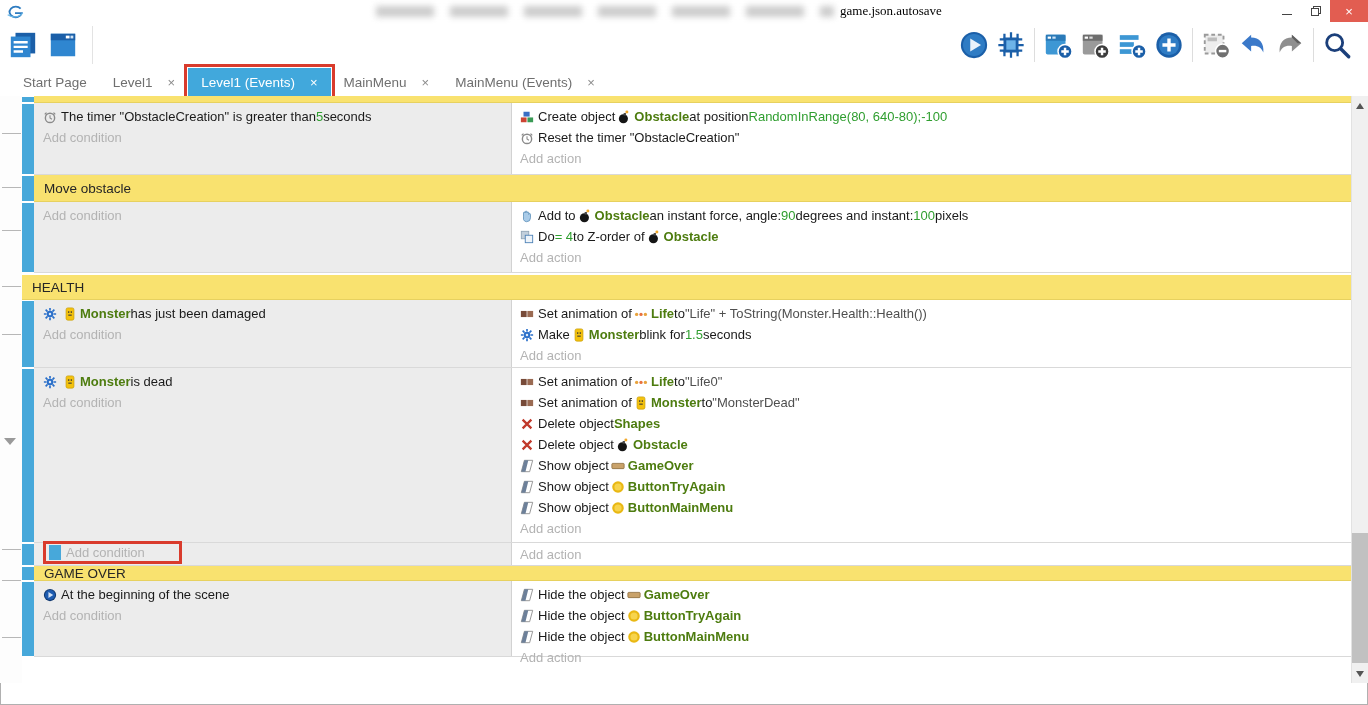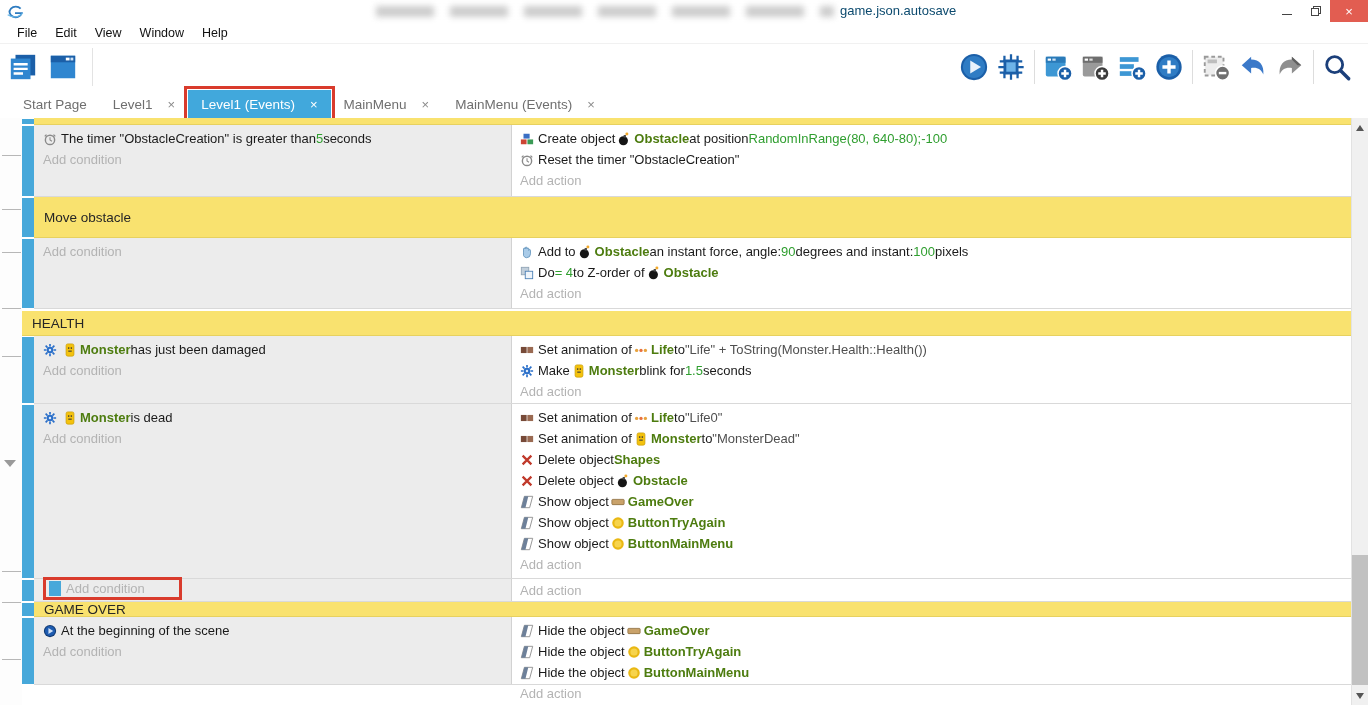--- a/index.html
+++ b/index.html
@@ -7,21 +7,21 @@
   body { font-family:"Liberation Sans", sans-serif; background:#fff; }
   #app { position:relative; width:1368px; height:705px; background:#fff;
          box-shadow: inset 0 0 0 1px #b0b0b0; }
 
   
   #titlebar { height:22px; display:flex; align-items:center; position:relative; background:#fff; }
   #logo { width:18px; height:16px; margin-left:6px; }
   .blur-block { position:absolute; left:376px; top:6px; width:458px; height:11px;
                 background:repeating-linear-gradient(90deg,#c4c4c4 0 58px,#ffffff 58px 74px);
                 filter:blur(3px); opacity:.85; }
-  #win-title { position:absolute; left:840px; top:3px; font-size:13px; color:#0c4a6e; }
+  #win-title { position:absolute; left:840px; top:3px; font-size:13px; color:#000000;font-family:Liberation Serif, serif; }
   #win-controls { margin-left:auto; display:flex; height:22px; }
   .wbtn { width:29px; height:22px; display:flex; align-items:center; justify-content:center; color:#444; }
   .wbtn.min span { display:block; width:10px; border-top:1px solid #444; margin-top:6px; }
   .wbtn.close { width:38px; background:#e25d51; color:#fff; font-size:13px; }
 
   
   #menubar { height:22px; display:flex; align-items:center; padding-left:8px; background:#fff;
              border-bottom:1px solid #f1f1f1; }
   .menu-item { font-size:12.5px; color:#111; padding:2px 9px; }
 
@@ -99,27 +99,20 @@
       <div class="wbtn">
         <svg width="12" height="12" viewBox="0 0 12 12">
             <rect x="3.5" y="1.5" width="7" height="7" fill="none" stroke="#444"></rect>
             <rect x="1.5" y="3.5" width="7" height="7" fill="#fff" stroke="#444"></rect>
           </svg>
       </div>
       <div class="wbtn close">×</div>
     </div>
   </div>
 
-  <nav id="menubar">
-      <span class="menu-item">File</span>
-      <span class="menu-item">Edit</span>
-      <span class="menu-item">View</span>
-      <span class="menu-item">Window</span>
-      <span class="menu-item">Help</span>
-    </nav>
 
   <div id="toolbar">
     <div id="tb-left">
         <span class="tbicon">
           <svg viewBox="0 0 32 32">
             <rect x="8" y="3" width="21" height="22" fill="#1b5fa8"></rect>
             <rect x="3" y="7" width="21" height="22" fill="#2f86d0"></rect>
             <path d="M6 13h15M6 18h15M6 23h10" stroke="#fff" stroke-width="2.6"></path>
           </svg>
         </span>
@@ -313,21 +306,21 @@
                   </svg>
                 </span>
                 <span>Reset the timer "ObstacleCreation"</span>
               </div>
               <div class="ln">
                 <span class="ph">Add action</span>
               </div>
             </div>
           </div>
         </div>
-        <div class="erow" style="height: 41px; border-radius: 10px;">
+        <div class="erow" style="height: 27px; border-radius: 10px;">
           <div class="evbar"></div>
           <div class="comment-body">
             <span>Move obstacle</span>
           </div>
         </div>
         <div class="erow" style="height: 71px;">
           <div class="evbar"></div>
           <div class="row-body">
             <div class="conds">
               <div class="ln">
@@ -626,21 +619,21 @@
               </div>
             </div>
           </div>
         </div>
         <div class="erow" style="height: 15px;">
           <div class="evbar"></div>
           <div class="comment-body">
             <span>GAME OVER</span>
           </div>
         </div>
-        <div class="erow" style="height: 68px;">
+        <div class="erow" style="height: 76px;">
           <div class="evbar"></div>
           <div class="row-body">
             <div class="conds">
               <div class="ln">
                 <span class="icn">
                   <svg viewBox="0 0 16 16">
                     <circle cx="8" cy="8" r="7" fill="#123a72"></circle>
                     <circle cx="8" cy="8" r="5.8" fill="#1d5bb0"></circle>
                     <path d="M6.2 4.6v6.8L11.7 8z" fill="#cfe0f5"></path>
                   </svg>

